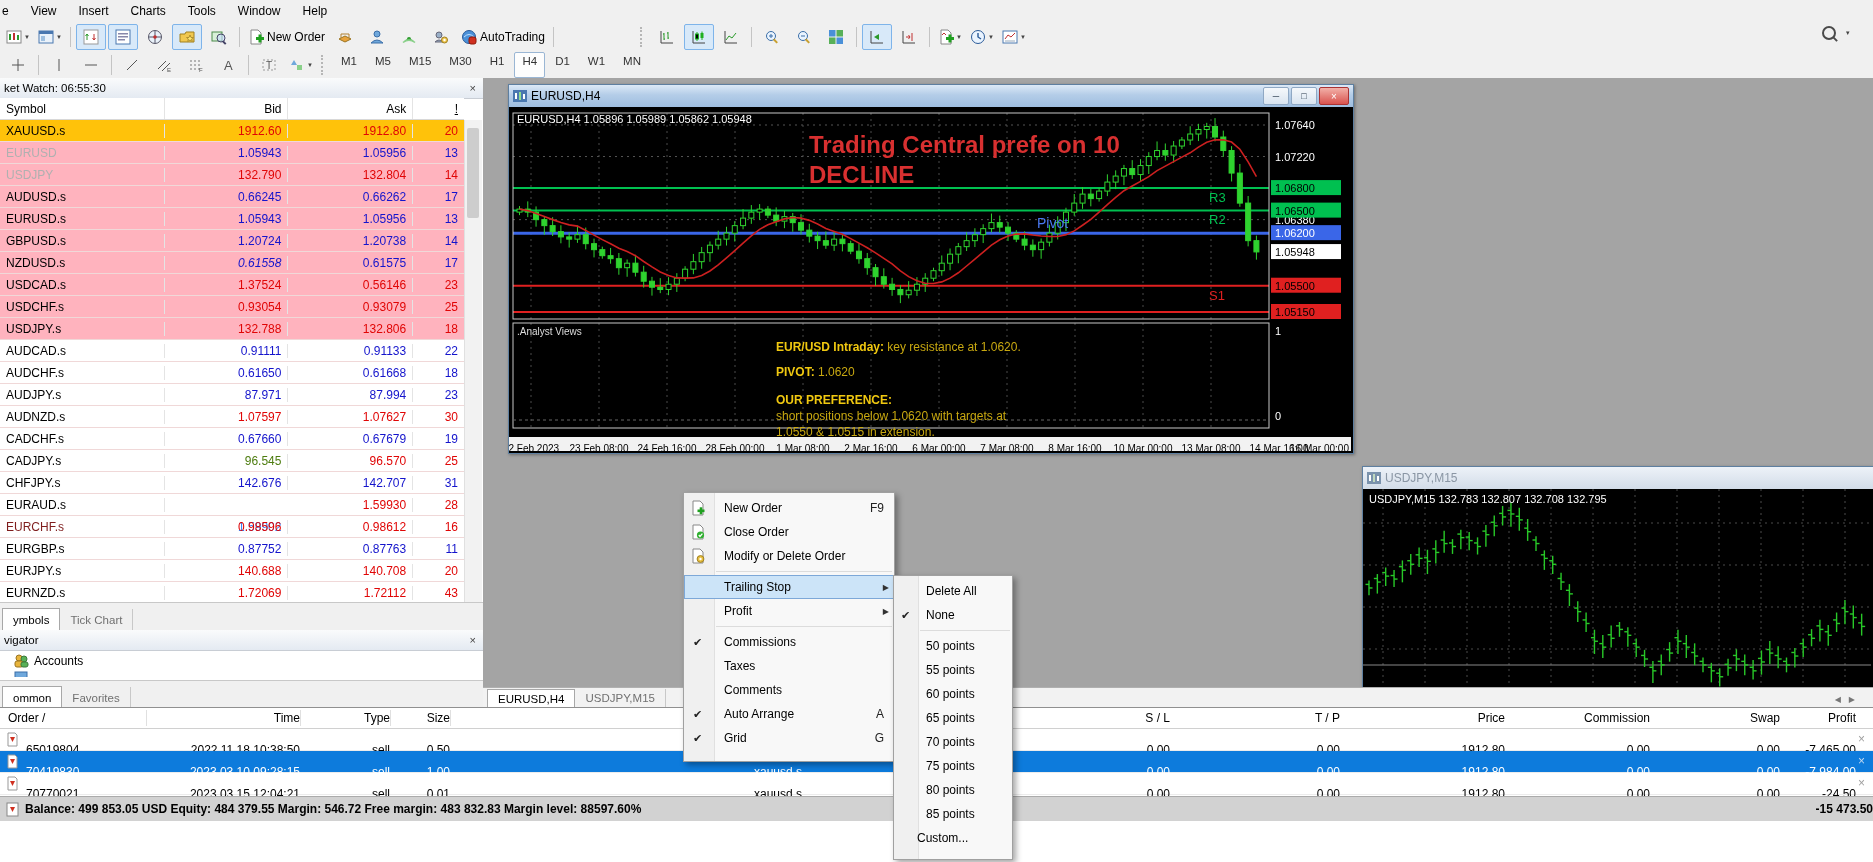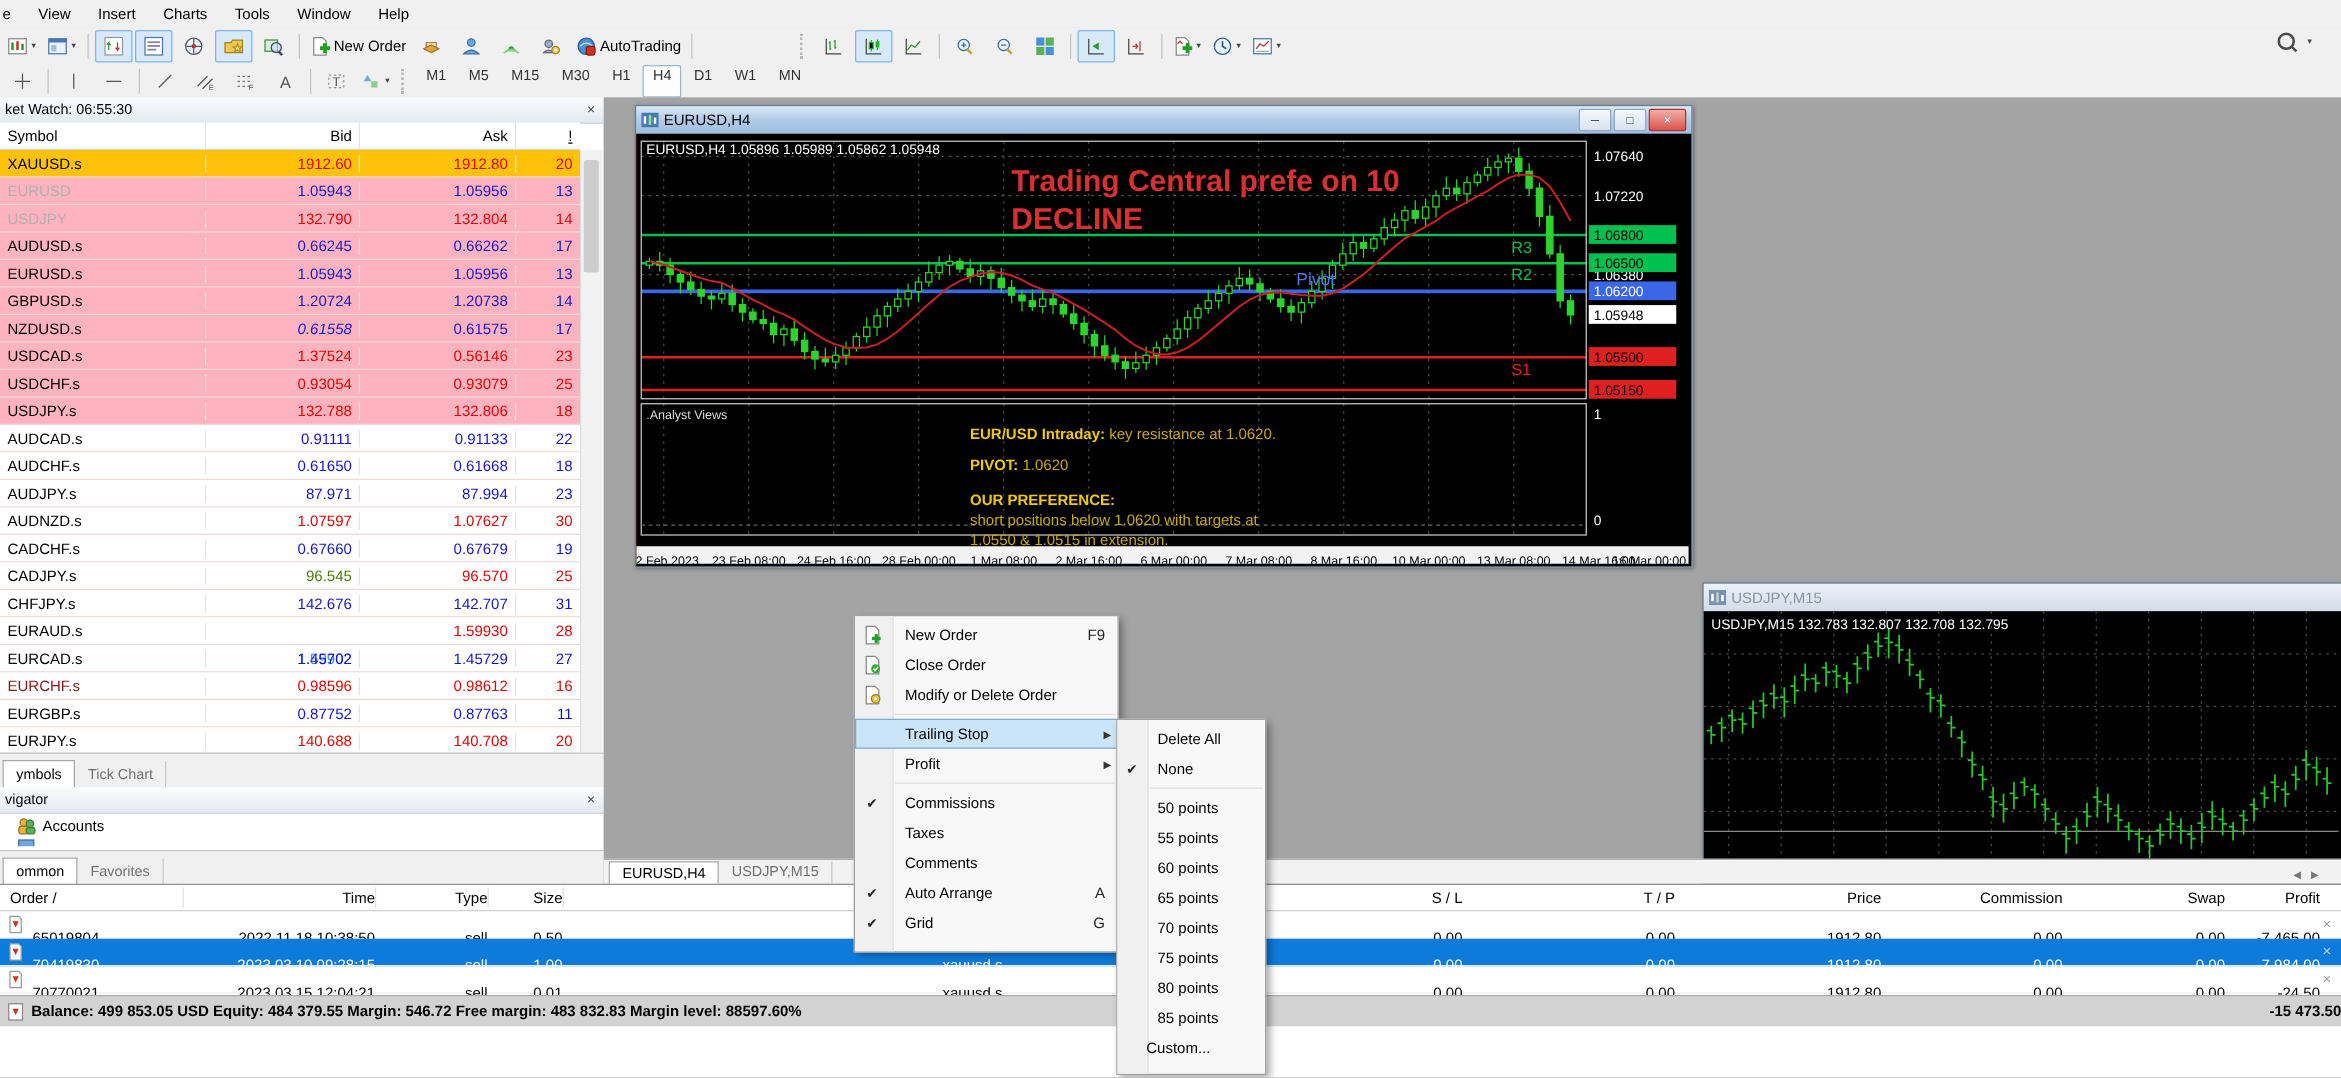--- a/index.html
+++ b/index.html
@@ -502,26 +502,20 @@
         <div class="mw-c0" style="color: rgb(0, 0, 0);">CHFJPY.s</div>
         <div class="mw-c1" style="color: rgb(20, 20, 204);">142.676</div>
         <div class="mw-c2" style="color: rgb(20, 20, 204);">142.707</div>
         <div class="mw-c3" style="color: rgb(20, 20, 204);">31</div>
       </div>
       <div class="mw-row" style="background: rgb(255, 255, 255);">
         <div class="mw-c0" style="color: rgb(0, 0, 0);">EURAUD.s</div>
         <div class="mw-c1" style="color: #3b82f6; margin-top: 45px;">1.59902</div>
         <div class="mw-c2" style="color: rgb(224, 5, 5);">1.59930</div>
         <div class="mw-c3" style="color: rgb(224, 5, 5);">28</div>
-      </div>
-      <div class="mw-row" style="background: rgb(255, 255, 255);">
-        <div class="mw-c0" style="color: rgb(0, 0, 0);">EURCAD.s</div>
-        <div class="mw-c1" style="color: rgb(20, 20, 204);">1.45702</div>
-        <div class="mw-c2" style="color: rgb(20, 20, 204);">1.45729</div>
-        <div class="mw-c3" style="color: rgb(20, 20, 204);">27</div>
       </div>
       <div class="mw-row" style="background: rgb(255, 255, 255);">
         <div class="mw-c0" style="color: #7f1d1d;">EURCHF.s</div>
         <div class="mw-c1" style="color: rgb(224, 5, 5);">0.98596</div>
         <div class="mw-c2" style="color: rgb(224, 5, 5);">0.98612</div>
         <div class="mw-c3" style="color: rgb(224, 5, 5);">16</div>
       </div>
       <div class="mw-row" style="background: rgb(255, 255, 255);">
         <div class="mw-c0" style="color: rgb(0, 0, 0);">EURGBP.s</div>
         <div class="mw-c1" style="color: rgb(20, 20, 204);">0.87752</div>

